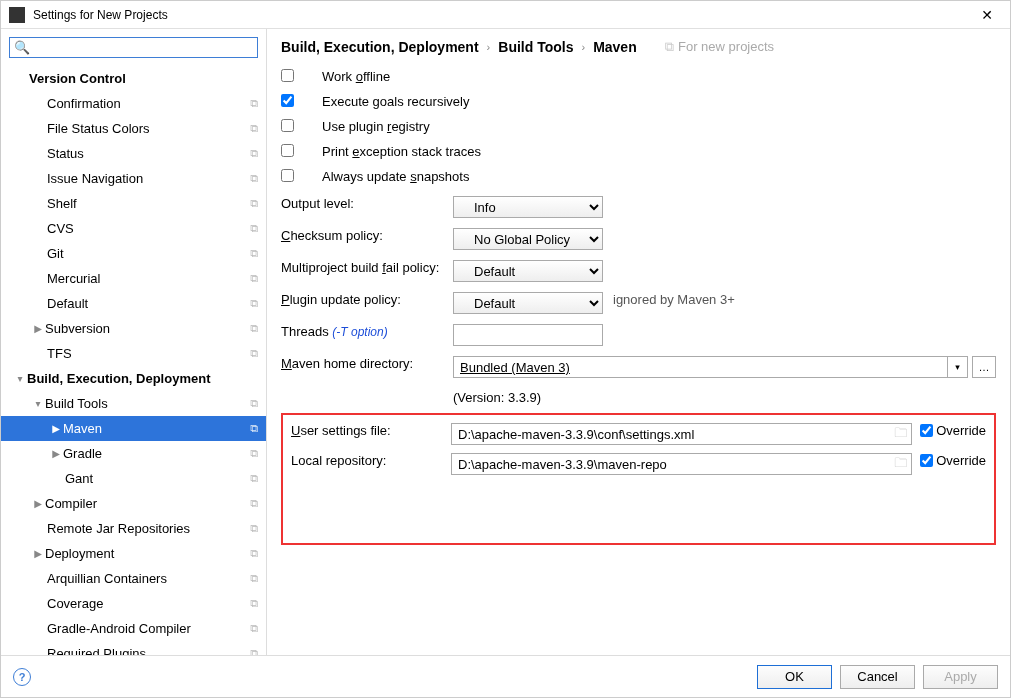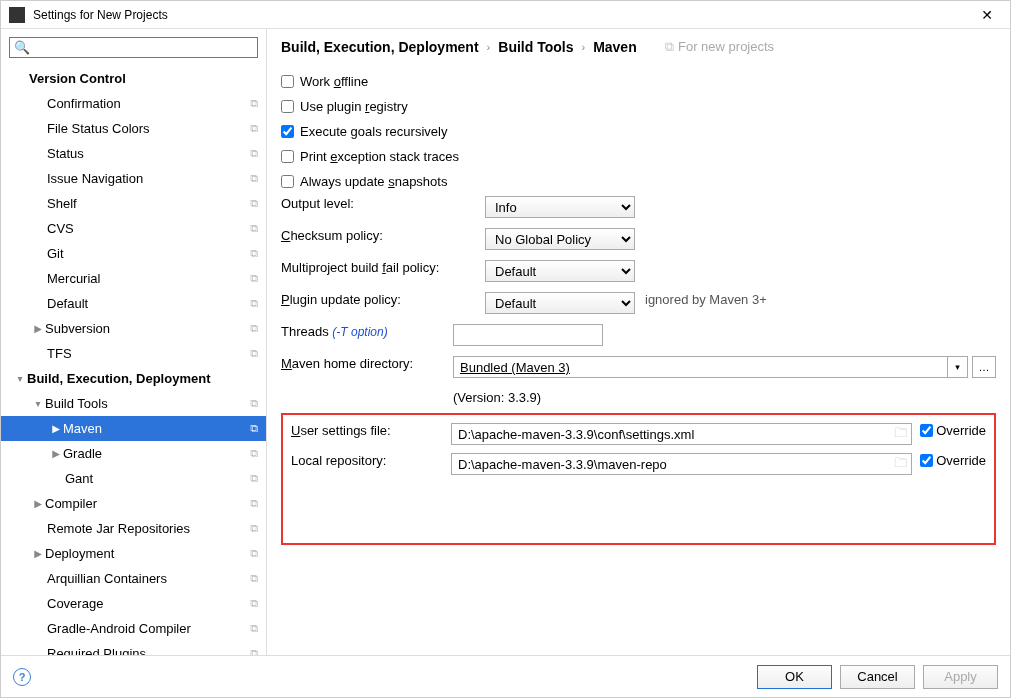--- a/index.html
+++ b/index.html
@@ -29,30 +29,30 @@
 .tree-row.selected .copy-icon { color: #dce8f7; }
 
 .main { flex: 1; display: flex; flex-direction: column; padding: 10px 14px 0 14px; overflow: hidden; }
 .breadcrumb { display: flex; align-items: center; gap: 8px; margin-bottom: 14px; }
 .breadcrumb .crumb { font-size: 14px; font-weight: bold; }
 .breadcrumb .sep { color: #888; font-size: 11px; }
 .breadcrumb .hint { color: #aaa; margin-left: 20px; font-size: 13px; }
 .breadcrumb .hint-icon { color: #ccc; margin-right: 4px; }
 
 .form { flex: 1; overflow-y: auto; }
-.check-row { display: flex; align-items: center; height: 25px; }
+.check-row { display: flex; align-items: flex-start; height: 25px; gap: 22px; }
 .check-row input[type=checkbox] { margin-right: 6px; width:13px; height:13px; }
 .check-row label u { text-decoration: underline; }
 .check-row label { font-size: 13px; }
 
 .field-row { display: flex; align-items: flex-start; min-height: 30px; margin-top: 2px; }
 .field-row .flabel { width: 172px; font-size: 13px; }
 .field-row .flabel u { text-decoration: underline; }
 .field-row .flabel .hint-small { font-style: italic; color: #1d4ed8; font-size: 12px; }
-.field-row select, .field-row .combo { width: 150px; height: 22px; border: 1px solid #aaa; background: linear-gradient(#fff,#eee); padding: 0 5px; font-size: 13px; margin-left: 32px; }
+.field-row select, .field-row .combo { width: 150px; height: 22px; border: 1px solid #aaa; background: linear-gradient(#fff,#eee); padding: 0 16px; font-size: 13px; }
 .field-row .wide { flex: 1; height: 22px; border: 1px solid #aaa; padding: 0 6px; background: #fff; display: flex; align-items: center; text-decoration: underline; }
 .field-row .wide.with-arrow { background: #fff; }
 .field-row .arrow-btn { width: 20px; height: 22px; border: 1px solid #aaa; border-left: none; display: flex; align-items: center; justify-content: center; font-size: 9px; }
 .field-row .browse-btn { width: 24px; height: 22px; border: 1px solid #aaa; margin-left: 4px; display: flex; align-items: center; justify-content: center; font-size: 11px; }
 .field-row .note { margin-left: 10px; color: #555; font-size: 13px; }
 .field-row input[type=text] { height: 22px; border: 1px solid #aaa; padding: 0 4px; width: 150px; font-size: 13px; }
 
 .version-row { padding-left: 172px; font-size: 13px; margin: 4px 0 8px 0; }
 
 .highlight-box { border: 2px solid #e33; padding: 8px 8px 60px 8px; margin-top: 2px; }
@@ -204,26 +204,26 @@
       <span class="crumb">Maven</span>
       <span class="hint"><span class="hint-icon">⧉</span><span>For new projects</span></span>
     </div>
 
     <div class="form">
       <div class="check-row">
         <input type="checkbox" style="">
         <label>Work <u>o</u>ffline</label>
       </div>
       <div class="check-row">
-        <input type="checkbox" style="">
-        <label>Use plugin <u>r</u>egistry</label>
-      </div>
-      <div class="check-row">
         <input type="checkbox" checked="" style="">
         <label>Execute goals recursively</label>
+      </div>
+      <div class="check-row">
+        <input type="checkbox" style="">
+        <label>Use plugin <u>r</u>egistry</label>
       </div>
       <div class="check-row">
         <input type="checkbox" style="">
         <label>Print <u>e</u>xception stack traces</label>
       </div>
       <div class="check-row">
         <input type="checkbox" style="">
         <label>Always update <u>s</u>napshots</label>
       </div>
 

